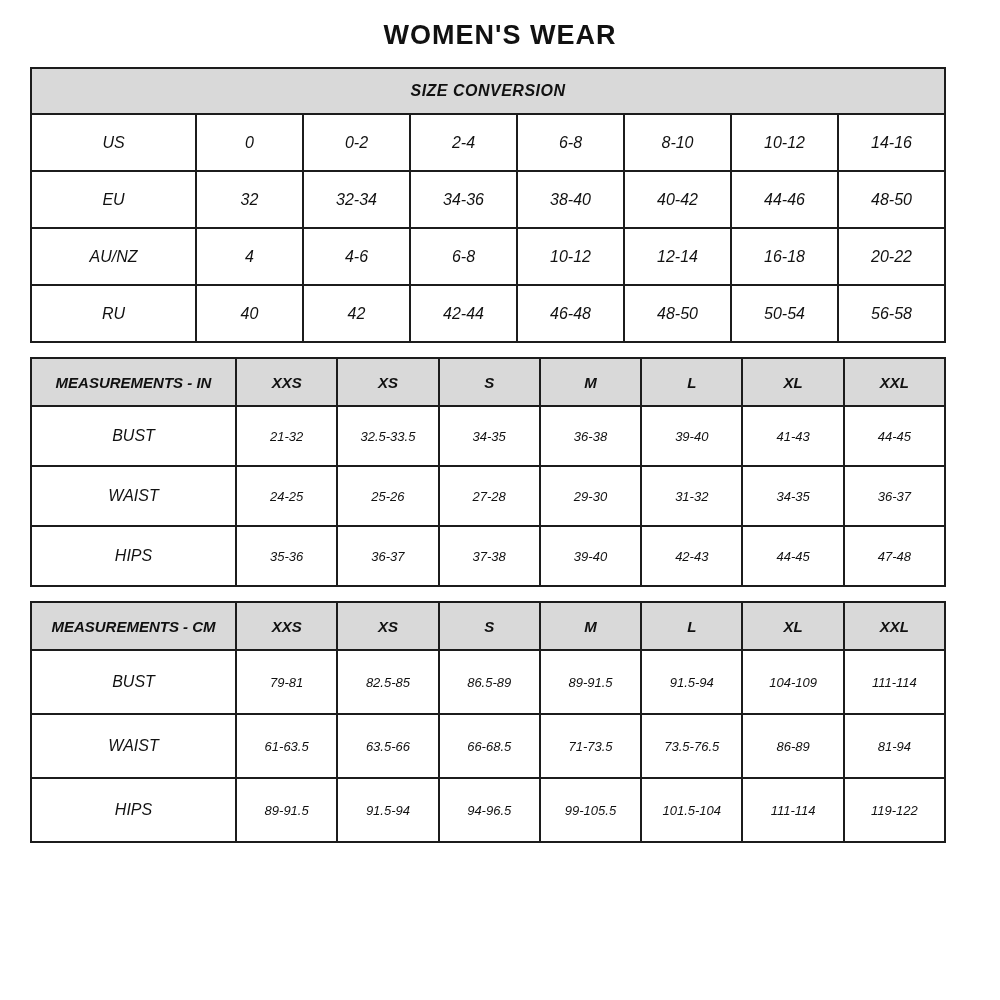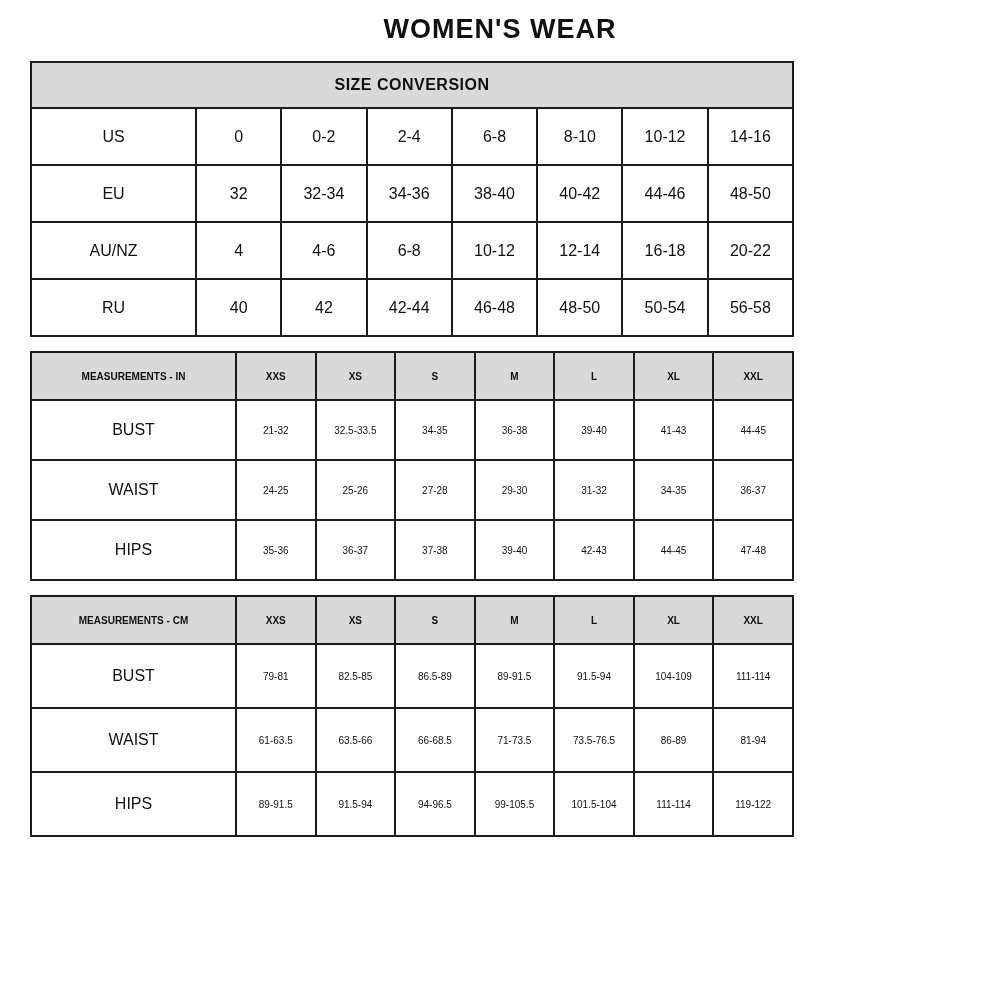--- a/index.html
+++ b/index.html
@@ -6,34 +6,35 @@
     margin: 0;
     padding: 0;
     background: #ffffff;
     color: #111111;
     font-family: "Liberation Sans", sans-serif;
   }
   .page {
     width: 1000px;
     height: 1000px;
     box-sizing: border-box;
-    padding: 2px 30px 24px 30px;
+    padding: 8px 30px 24px 30px;
     background: #ffffff;
   }
   .page-title {
     text-align: center;
     font-size: 27px;
     font-weight: 700;
     letter-spacing: 1px;
     margin: 12px 0 16px 0;
   }
   table {
     border-collapse: collapse;
-    width: 764px;
+    width: 916px;
     table-layout: fixed;
+    font-style: italic;
   }
   th, td {
     border: 2px solid #1c1c1c;
     text-align: center;
     vertical-align: middle;
     padding: 0 2px;
     overflow: hidden;
   }
   
   .size-table th.table-title {
@@ -49,31 +50,31 @@
     font-size: 16px;
     font-weight: 400;
   }
   .size-table col.first-col { width: 165px; }
   
   .m-table { margin-top: 14px; }
   .m-table col.first-col { width: 205px; }
   .m-table thead th {
     background: #d9d9d9;
     height: 46px;
-    font-size: 10px;
+    font-size: 15px;
     font-weight: 700;
   }
   .m-table tbody th {
     height: 58px;
     font-size: 16px;
     font-weight: 400;
   }
   .m-table tbody td {
     height: 58px;
-    font-size: 10px;
+    font-size: 13px;
     font-weight: 400;
   }
   .m-table.cm tbody th,
   .m-table.cm tbody td { height: 62px; }
 </style>
 </head>
 <body>
 
 <div class="page">
 

